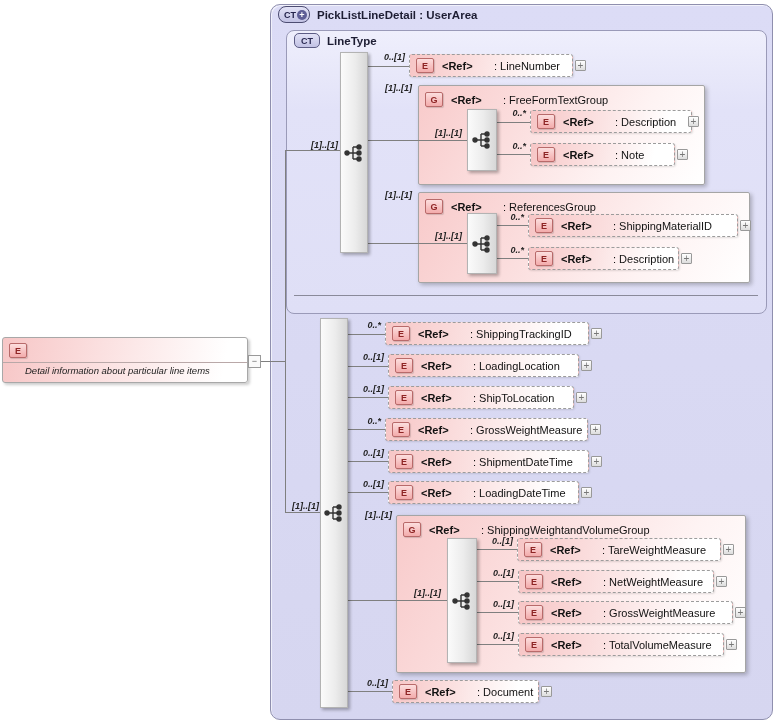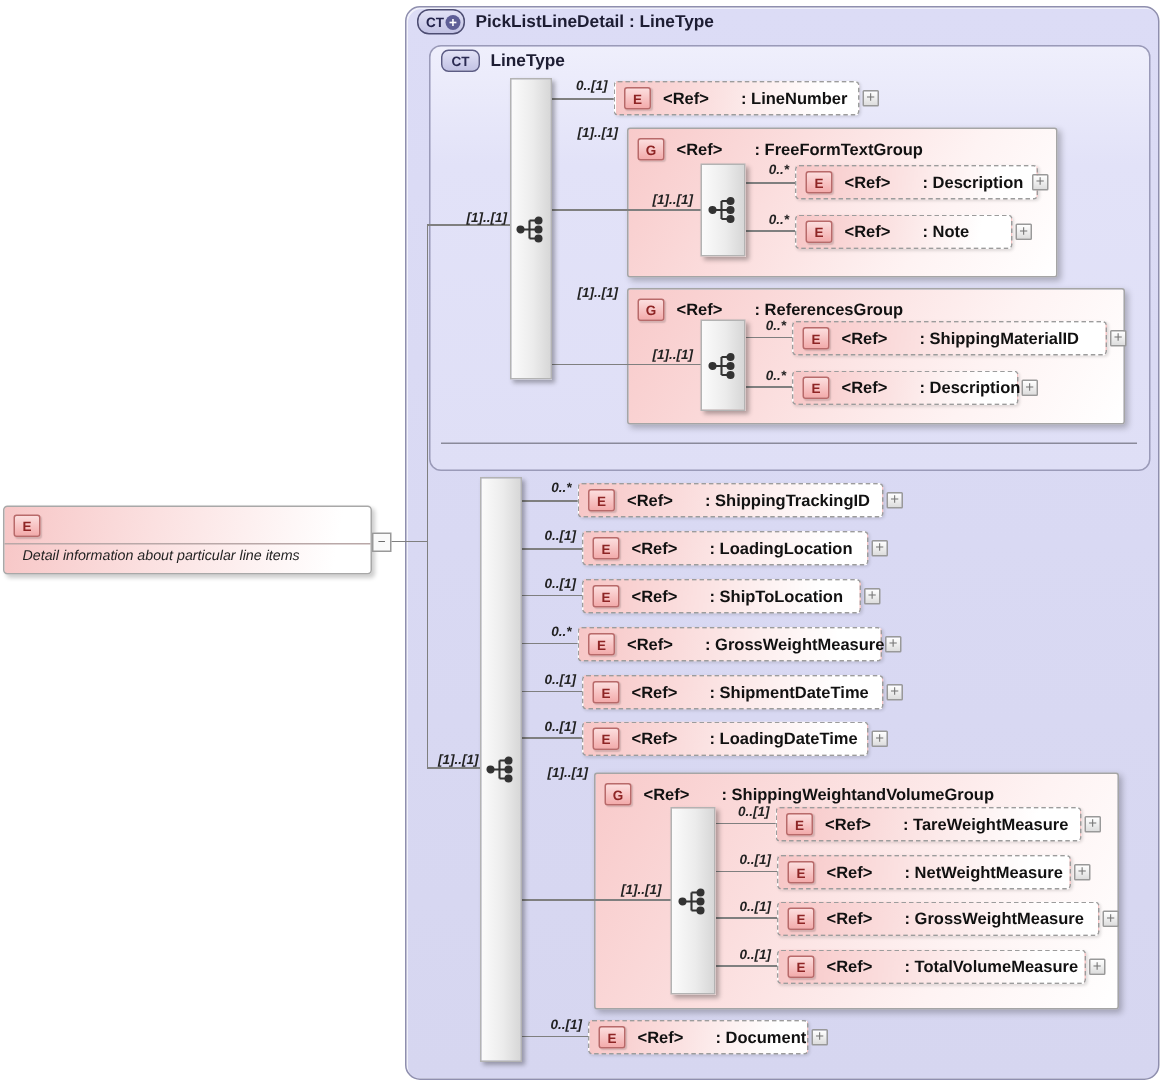--- a/index.html
+++ b/index.html
@@ -34,21 +34,21 @@
     background:linear-gradient(180deg,#fcdede 0%,#f3abab 100%);
     font-size:9px;font-weight:bold;color:#8e2525;
     box-shadow:1px 1px 1px rgba(0,0,0,.15);}
 
   
   .ebox{position:absolute;height:23px;display:flex;align-items:center;
     padding-left:6px;box-sizing:border-box;border-radius:3px;
     background:linear-gradient(100deg,#f7c6c6 0%,#fbe3e3 45%,#ffffff 85%);
     border:1px dashed #9c9c9c;box-shadow:1px 1px 2px rgba(0,0,0,.12);z-index:6;}
   .ref{margin-left:8px;width:52px;flex:0 0 auto;font-size:11px;font-weight:bold;color:#111111;}
-  .ename{font-size:11px;font-weight:bold;color:#111111;white-space:nowrap;}
+  .ename{font-size:11px;font-weight:normal;color:#111111;white-space:nowrap;}
 
   
   .gbox{position:absolute;box-sizing:border-box;border:1px solid #a5a5a5;border-radius:2px;
     background:linear-gradient(120deg,#f8caca 0%,#fbdede 35%,#fef3f3 70%,#ffffff 100%);
     box-shadow:2px 2px 4px rgba(0,0,0,.25);z-index:2;}
   .gbox .hdr{position:absolute;left:6px;top:6px;display:flex;align-items:center;}
 
   
   .seqbar{position:absolute;width:28px;box-sizing:border-box;
     background:linear-gradient(90deg,#fbfbfb 0%,#ececec 55%,#d7d7d7 100%);
@@ -65,21 +65,21 @@
     font-size:10px;line-height:9px;text-align:center;color:#777777;z-index:7;border-radius:1px;}
 
   
   .rootbox{position:absolute;left:2px;top:337px;width:246px;height:46px;box-sizing:border-box;
     border:1px solid #a8a8a8;border-radius:3px;
     background:linear-gradient(100deg,#f7c6c6 0%,#fbe0e0 40%,#ffffff 90%);
     box-shadow:2px 2px 3px rgba(0,0,0,.2);z-index:6;}
   .rootbox .title-row{position:absolute;left:6px;top:5px;display:flex;align-items:center;gap:7px;}
   .rootbox .rtitle{font-size:10.5px;font-weight:bold;color:#111111;white-space:nowrap;}
   .rootbox .divider{position:absolute;left:0;right:0;top:24px;border-top:1px solid #b9a8a8;}
-  .rootbox .rdesc{position:absolute;left:12px;top:27px;font-size:9.5px;font-style:italic;color:#222222;white-space:nowrap;}
+  .rootbox .rdesc{position:absolute;left:22px;top:27px;font-size:9.5px;font-style:italic;color:#222222;white-space:nowrap;}
 
   .collapse-box{position:absolute;left:248px;top:355px;width:13px;height:13px;box-sizing:border-box;
     border:1px solid #999999;background:#fafafa;z-index:7;
     font-size:9px;line-height:11px;text-align:center;color:#666666;}
 
   .annot-line{position:absolute;left:7px;right:8px;top:264px;border-top:1px solid #8a8a9a;}
   .annot-text{position:absolute;left:10px;top:268px;font-size:10px;font-style:italic;color:#222233;white-space:nowrap;}
 
   svg.wires{position:absolute;left:0;top:0;z-index:4;}
   .seq-icon{flex:0 0 auto;}
@@ -141,21 +141,21 @@
       <path d="M477,612 H518"></path>
       <path d="M477,644 H518"></path>
     </g>
   </svg>
 
   <div class="hdr-row" style="left:278px;top:6px">
     <span class="ctplus-badge">
         <span>CT</span>
         <span class="plus-circle">+</span>
       </span>
-    <span class="hdr-title">PickListLineDetail : LineType</span>
+    <span class="hdr-title">PickListLineDetail : UserArea</span>
   </div>
   <div class="hdr-row" style="left:294px;top:33px">
     <span class="ct-badge">CT</span>
     <span class="hdr-title">LineType</span>
   </div>
 
   <div class="seqbar" style="left:340px;top:52px;height:201px">
     <svg class="seq-icon" width="20" height="18" viewBox="0 0 20 18">
       <g stroke="#333" stroke-width="1.4" fill="#333">
         <circle cx="3" cy="9" r="2"></circle>

